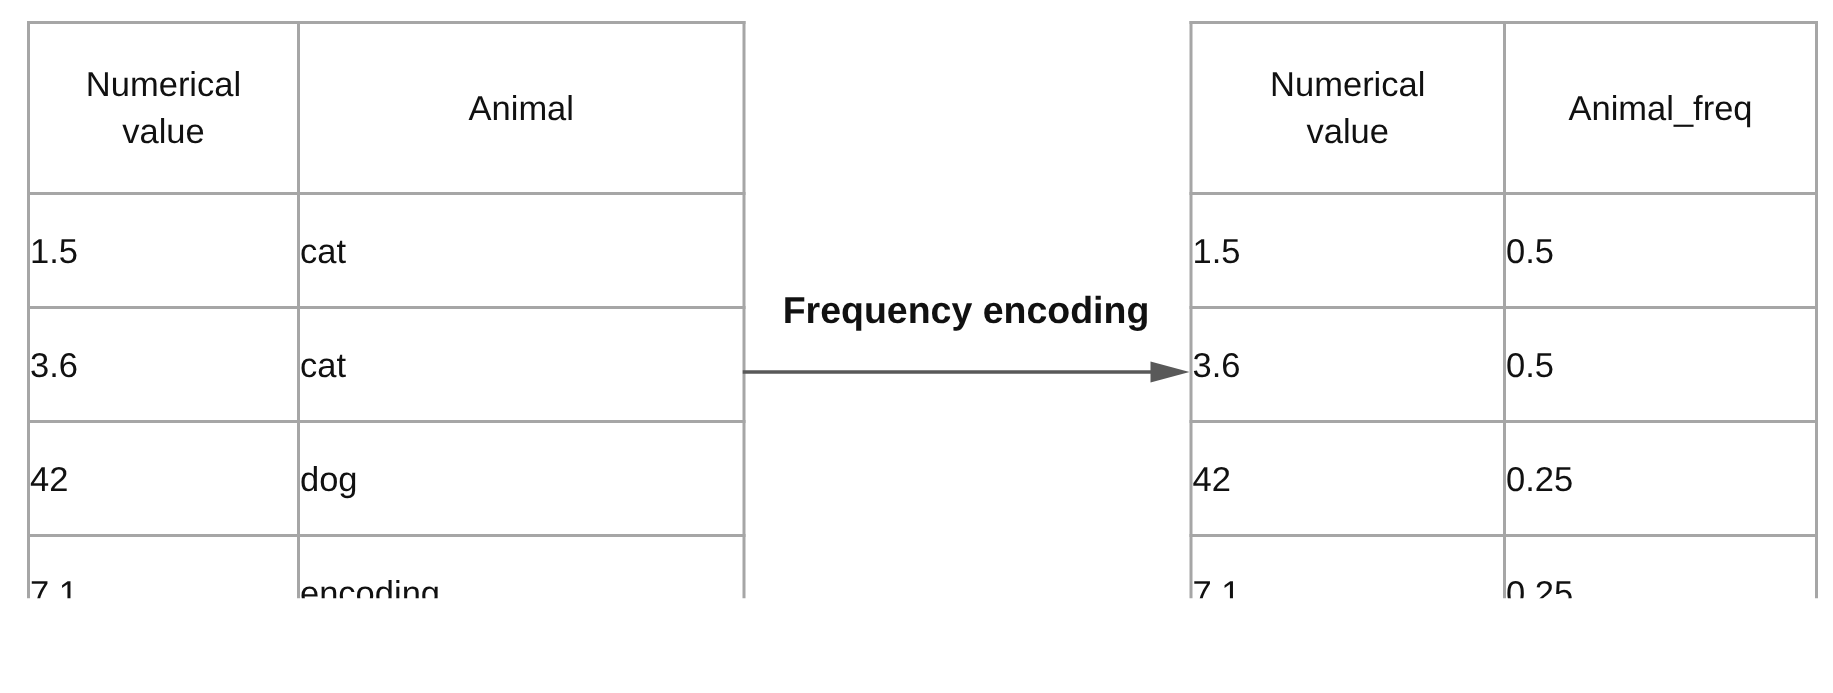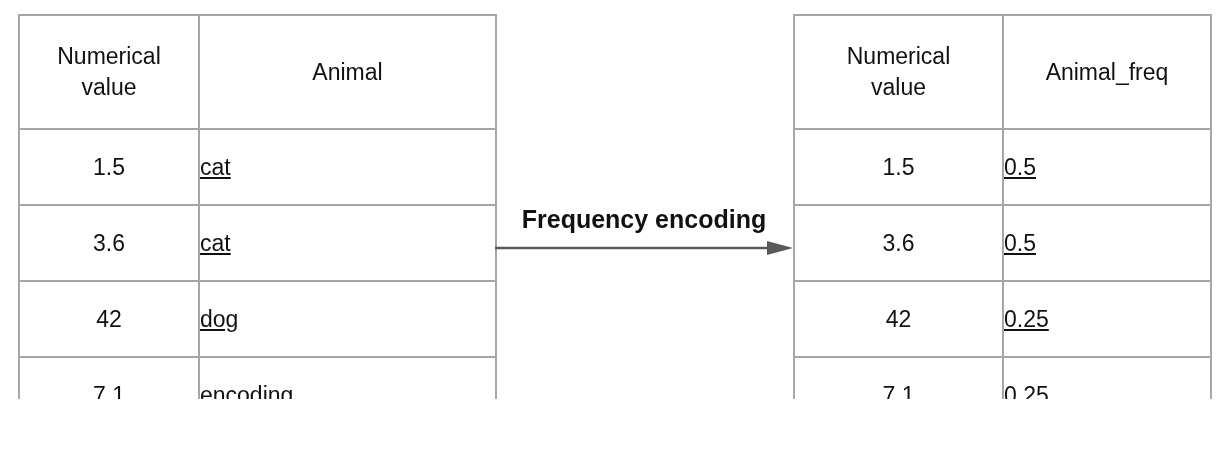--- a/index.html
+++ b/index.html
@@ -20,38 +20,37 @@
   }
   table.tbl th, table.tbl td {
     border: 2px solid #a6a6a6;
     font-size: 23px;
     font-weight: normal;
     vertical-align: middle;
     padding: 0;
   }
   table.tbl th { text-align: center; line-height: 31px; height: 112px; }
   table.tbl td { height: 74px; }
-  td.cell-center { text-align: center; margin-left: 24px; }
-  td.cell-left  { text-align: left; padding-left: 18px; text-decoration: underline; }
+  td.cell-center { text-align: left; margin-left: 24px; }
+  td.cell-left  { text-align: left; padding-left: 18px; }
   .hdr-wrap { max-width: 120px; margin: 0 auto; }
 
   .tbl-left  { left: 18px;  width: 477px; }
   .tbl-right { left: 793px; width: 417px; }
 
   .transform-label {
     position: absolute;
     left: 495px;
     top: 193px;
     width: 298px;
     text-align: center;
     font-size: 25px;
     font-weight: bold;
     color: #111111;
     white-space: nowrap;
-    margin-top: 12px;
   }
   .arrow-svg {
     position: absolute;
     left: 495px;
     top: 239px;
     width: 298px;
     height: 18px;
     display: block;
   }
 </style>

